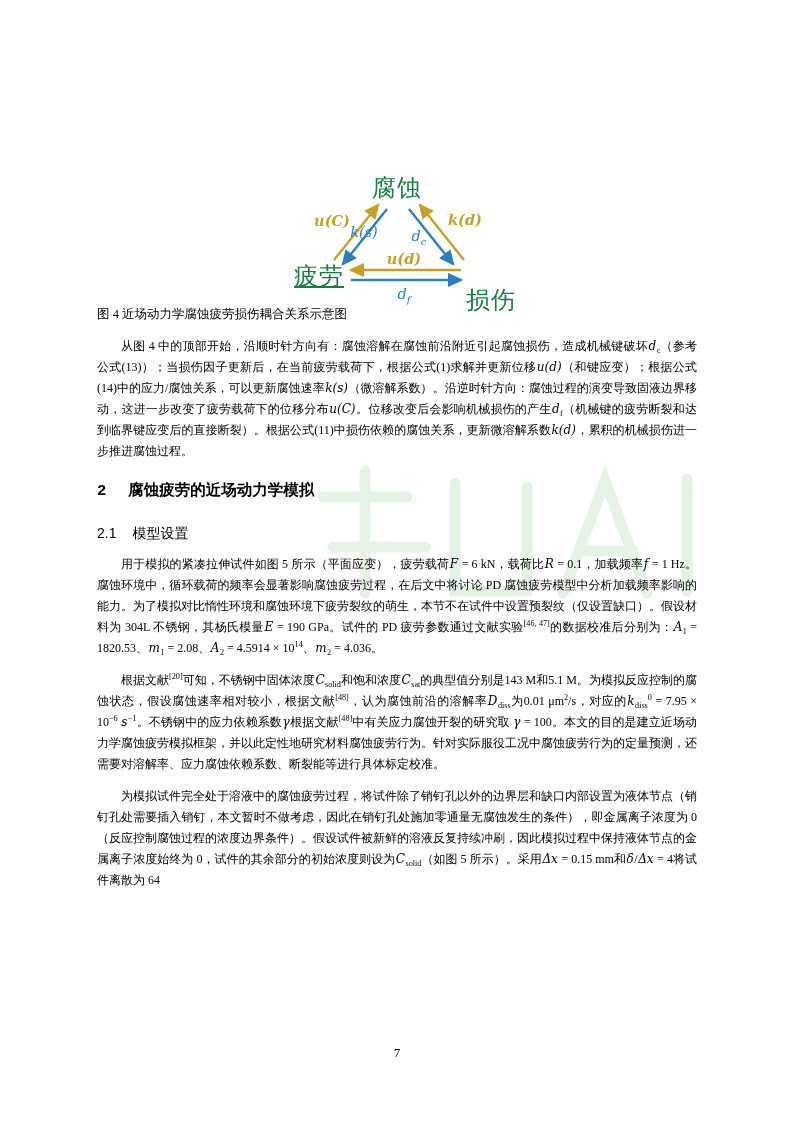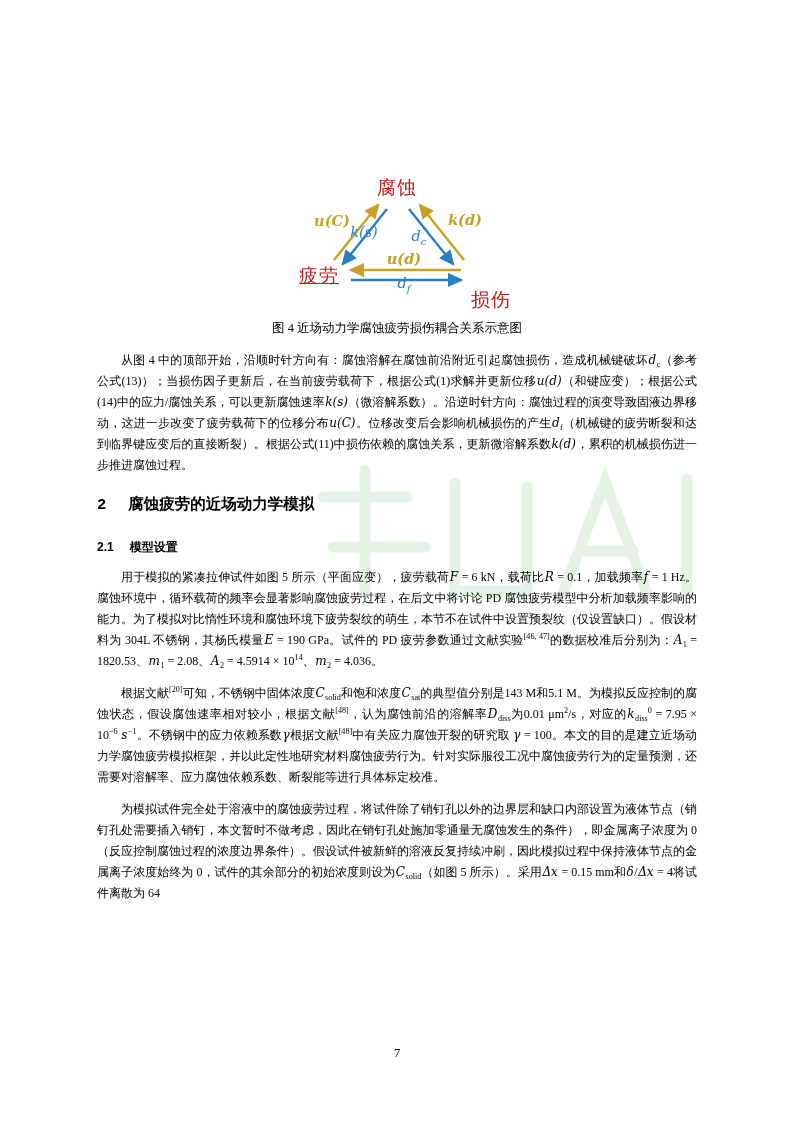--- a/index.html
+++ b/index.html
@@ -13,57 +13,57 @@
     position:absolute; left:295px; top:445px; width:430px; height:200px;
     opacity:0.55; z-index:0; pointer-events:none;
   }
   .content { position:relative; z-index:1; padding:0 97px; }
 
   
   .diagram { position:relative; width:320px; height:138px; margin:168px auto 0; }
   .diagram svg.arrows { position:absolute; left:0; top:0; width:100%; height:100%; }
   .fnode {
     position:absolute; transform:translate(-50%,-50%);
-    font-size:19px; letter-spacing:1px; color:#b91c1c;
+    font-size:24px; letter-spacing:1px; color:#15803d;
   }
   .elabel {
     position:absolute; transform:translate(-50%,-50%);
     font-family:"DejaVu Serif",serif; font-style:italic; font-size:14.5px;
     white-space:nowrap;
   }
   .elabel sub { font-size:10px; font-style:italic; }
   .gold { color:var(--gold); font-weight:bold; }
   .blue { color:var(--blue); }
   .lg { stroke:var(--gold); stroke-width:2.4; fill:none; }
   .lb { stroke:var(--blue); stroke-width:2.4; fill:none; }
   .mg { fill:var(--gold); }
   .mb { fill:var(--blue); }
 
   
-  .cap-cn { text-align:center; font-size:12.5px; margin-top:14px; font-weight:500; }
+  .cap-cn { font-size:12.5px; font-weight:500; }
   .cap-en { text-align:center; font-size:12.5px; margin-top:9px; }
 
   
   .para {
     font-size:12px; line-height:21px; text-align:justify;
     text-indent:2em; margin-bottom:11px;
   }
   .para.first { margin-top:13px; }
   .math { font-family:"DejaVu Serif",serif; font-style:italic; padding:0 0.5px; }
   sup { font-size:0.68em; vertical-align:super; line-height:0; }
   sub { font-size:0.68em; vertical-align:sub; line-height:0; }
 
   .h2 {
     font-family:Liberation Mono, monospace;
     font-size:15.5px; font-weight:bold; margin:18px 0 11px;
   }
   .h2 .hnum { margin-right:22px; }
   .h3 {
     font-family:"Liberation Sans","DejaVu Sans",sans-serif;
-    font-size:12px; font-weight:bold; margin:24px 0 11px;
+    font-size:14px; font-weight:normal; margin:24px 0 11px;
   }
   .h3 .hnum { margin-right:16px; }
 
   .pageno {
     position:absolute; left:0; right:0; bottom:62px;
     text-align:center; font-size:12.5px; z-index:1;
   }
 </style>
 </head>
 <body>
@@ -104,21 +104,21 @@
 
       <span class="fnode" style="left:160px; top:20px;">腐蚀</span>
       <span class="fnode" style="left:82px;  top:108px;text-decoration:underline;">疲劳</span>
       <span class="fnode" style="left:254px; top:108px;margin-top:24px;">损伤</span>
 
       <span class="elabel gold" style="left:95px;  top:52px;">u(C)</span>
       <span class="elabel blue" style="left:127px; top:64px;">k(s)</span>
       <span class="elabel gold" style="left:228px; top:51px;">k(d)</span>
       <span class="elabel blue" style="left:182px; top:68px;"><span>d</span><sub>c</sub></span>
       <span class="elabel gold" style="left:167px; top:90px;">u(d)</span>
-      <span class="elabel blue" style="left:167px; top:115px;"><span>d</span><sub>f</sub></span>
+      <span class="elabel blue" style="left:167px; top:126px;"><span>d</span><sub>f</sub></span>
     </div>
 
     <div class="cap-cn">图 4 近场动力学腐蚀疲劳损伤耦合关系示意图</div>
 
     <p class="para first">从图 4 中的顶部开始，沿顺时针方向有：腐蚀溶解在腐蚀前沿附近引起腐蚀损伤，造成机械键破坏<span class="math">d</span><sub>c</sub>（参考公式(13)）；当损伤因子更新后，在当前疲劳载荷下，根据公式(1)求解并更新位移<span class="math">u(d)</span>（和键应变）；根据公式(14)中的应力/腐蚀关系，可以更新腐蚀速率<span class="math">k(s)</span>（微溶解系数）。沿逆时针方向：腐蚀过程的演变导致固液边界移动，这进一步改变了疲劳载荷下的位移分布<span class="math">u(C)</span>。位移改变后会影响机械损伤的产生<span class="math">d</span><sub>f</sub>（机械键的疲劳断裂和达到临界键应变后的直接断裂）。根据公式(11)中损伤依赖的腐蚀关系，更新微溶解系数<span class="math">k(d)</span>，累积的机械损伤进一步推进腐蚀过程。</p>
 
     <h2 class="h2"><span class="hnum">2</span><span>腐蚀疲劳的近场动力学模拟</span></h2>
 
 
     <h3 class="h3"><span class="hnum">2.1</span><span>模型设置</span></h3>

